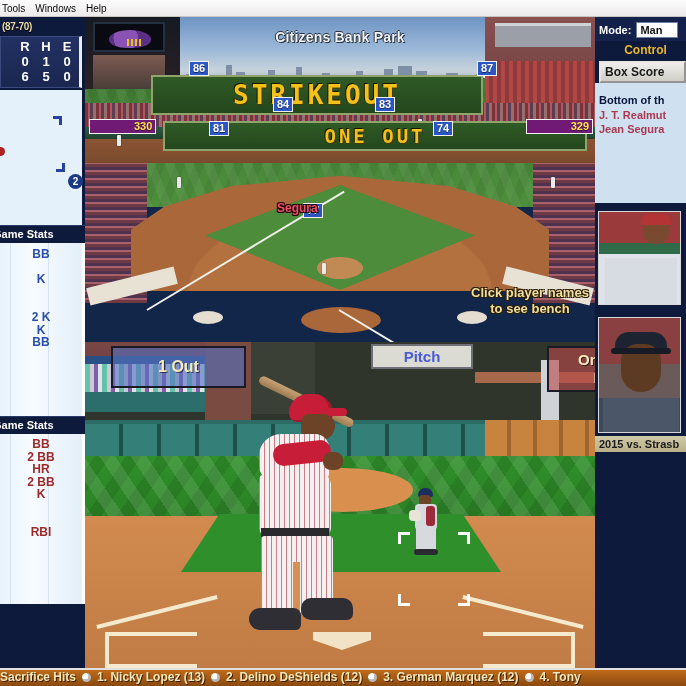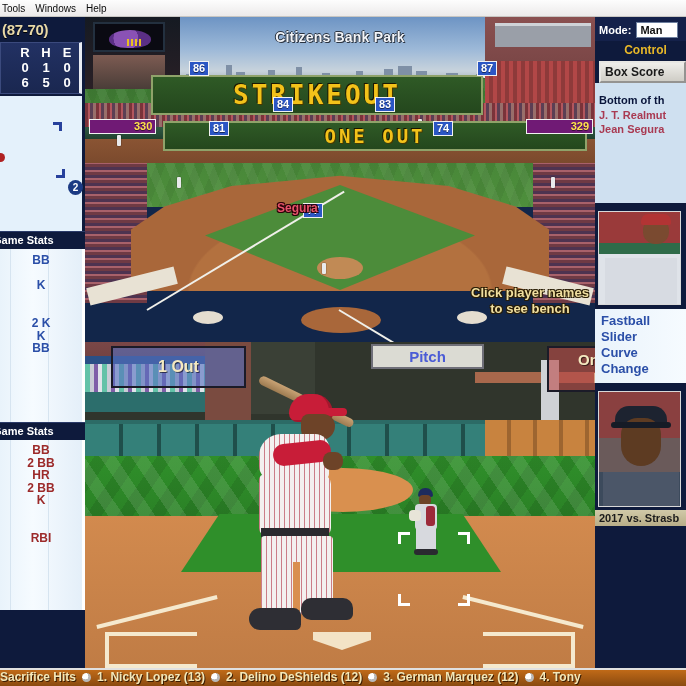--- a/index.html
+++ b/index.html
@@ -21,21 +21,21 @@
     font-size: 10px; color: #0a0a0a;
   }
   .menubar span { cursor: default; }
 
   
   .leftcol {
     position: absolute; left: 0; top: 17px; width: 85px; height: 651px;
     background: #0e1a3c; overflow: hidden;
   }
   .record {
-    color: #e8d9a8; font-size: 15px; font-weight: bold;
+    color: #e8d9a8; font-size: 10px; font-weight: bold;
     padding: 4px 0 3px 2px; white-space: nowrap; letter-spacing: -0.3px;
     text-shadow: 0 1px 0 #000;
   }
   .scorebox {
     margin: 1px 3px 0 0; background: linear-gradient(#223163,#1a2750);
     border: 1px solid #3b4a7d; border-right: 3px solid #e9ecf3;
     padding: 2px 0 3px 0;
   }
   .scorerow { display: flex; justify-content: flex-end; gap: 11px; padding-right: 7px;
               color: #fff; font-weight: bold; font-size: 13px; line-height: 15px; }
@@ -286,21 +286,21 @@
             border-radius: 3px; background:#2a2a30; }
 
   
   .actbtn {
     position: absolute; z-index: 9; display: flex; align-items: center; justify-content: center;
     text-align: center; font-weight: bold; border: 2px solid #1b1b28;
     text-shadow: 1px 1px 0 rgba(0,0,0,.55);
   }
   #btn-out { left: 26px; top: 4px; width: 135px; height: 42px;
              background: rgba(86,112,190,.62); color: #f5e9c0; font-size: 16px; }
-  #btn-pitch { left: 286px; top: 2px; width: 113px; height: 25px;
+  #btn-pitch { left: 286px; top: 2px; width: 102px; height: 25px;
              background: rgba(243,243,235,.88); color: #4a5bd6; font-size: 15px;
              border: 2px solid #6f6f78; text-shadow: none; }
   #btn-onepitch { left: 462px; top: 4px; width: 132px; height: 46px;
              background: rgba(186,74,74,.62); color: #f5e9c0; font-size: 15px; line-height: 18px; }
 
   
   .rightcol { position: absolute; left: 595px; top: 17px; width: 91px; height: 651px;
               background:#0e1a3c; overflow: hidden; }
   .rc-modebar { background: #14214a; padding: 5px 0 3px 4px; display: flex; align-items: center; gap: 5px; }
   .rc-modelabel { color:#fff; font-size: 11px; font-weight: bold; }
@@ -619,34 +619,28 @@
         </div>
     </div>
 
     <div class="rc-pitcherbox">
       <div class="rc-photo">
         <div class="jersey"></div>
           <div class="headp"></div>
           <div class="cap"></div>
       </div>
     </div>
-    <div class="rc-pitches" id="pitch-list">
-        <div class="rc-pitch">Fastball</div>
-        <div class="rc-pitch">Slider</div>
-        <div class="rc-pitch">Curve</div>
-        <div class="rc-pitch">Change</div>
-      </div>
 
     <div class="rc-batterbox">
       <div class="rc-bphoto">
         <div class="bcap"></div>
           <div class="bhead"></div>
           <div class="bbrim"></div>
           <div class="bjersey"></div>
       </div>
     </div>
-    <div class="rc-vsbar">2017 vs. Strasb</div>
+    <div class="rc-vsbar">2015 vs. Strasb</div>
   </div>
 
   <div class="ticker">
     <div id="ticker-content"><span class="tickeritem">Sacrifice Hits</span><span class="sep"></span><span class="tickeritem">1. Nicky Lopez (13)</span><span class="sep"></span><span class="tickeritem">2. Delino DeShields (12)</span><span class="sep"></span><span class="tickeritem">3. German Marquez (12)</span><span class="sep"></span><span class="tickeritem">4. Tony</span></div>
   </div>
 </div>
 
 </body></html>

